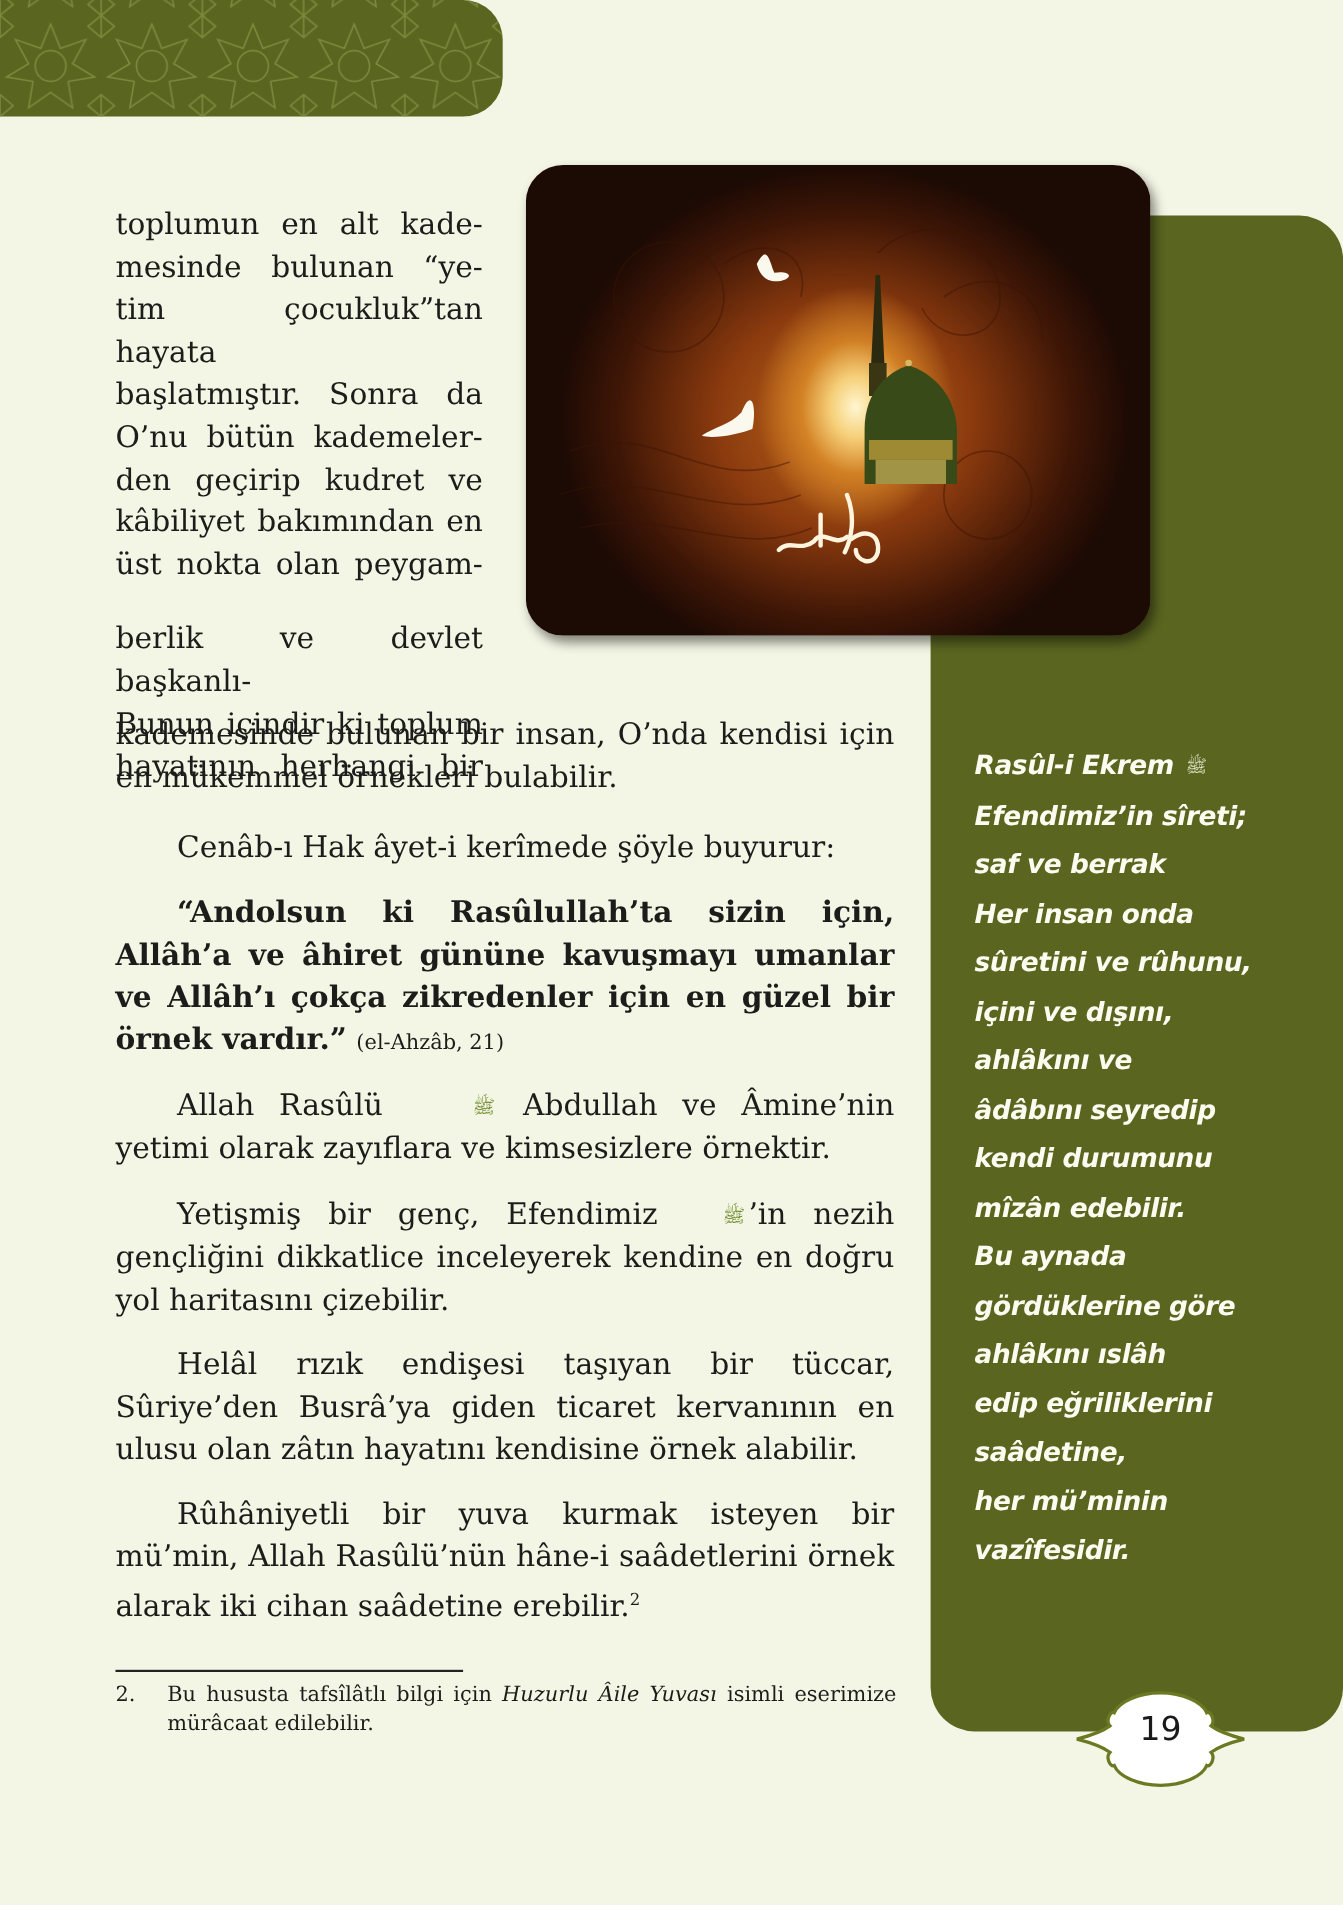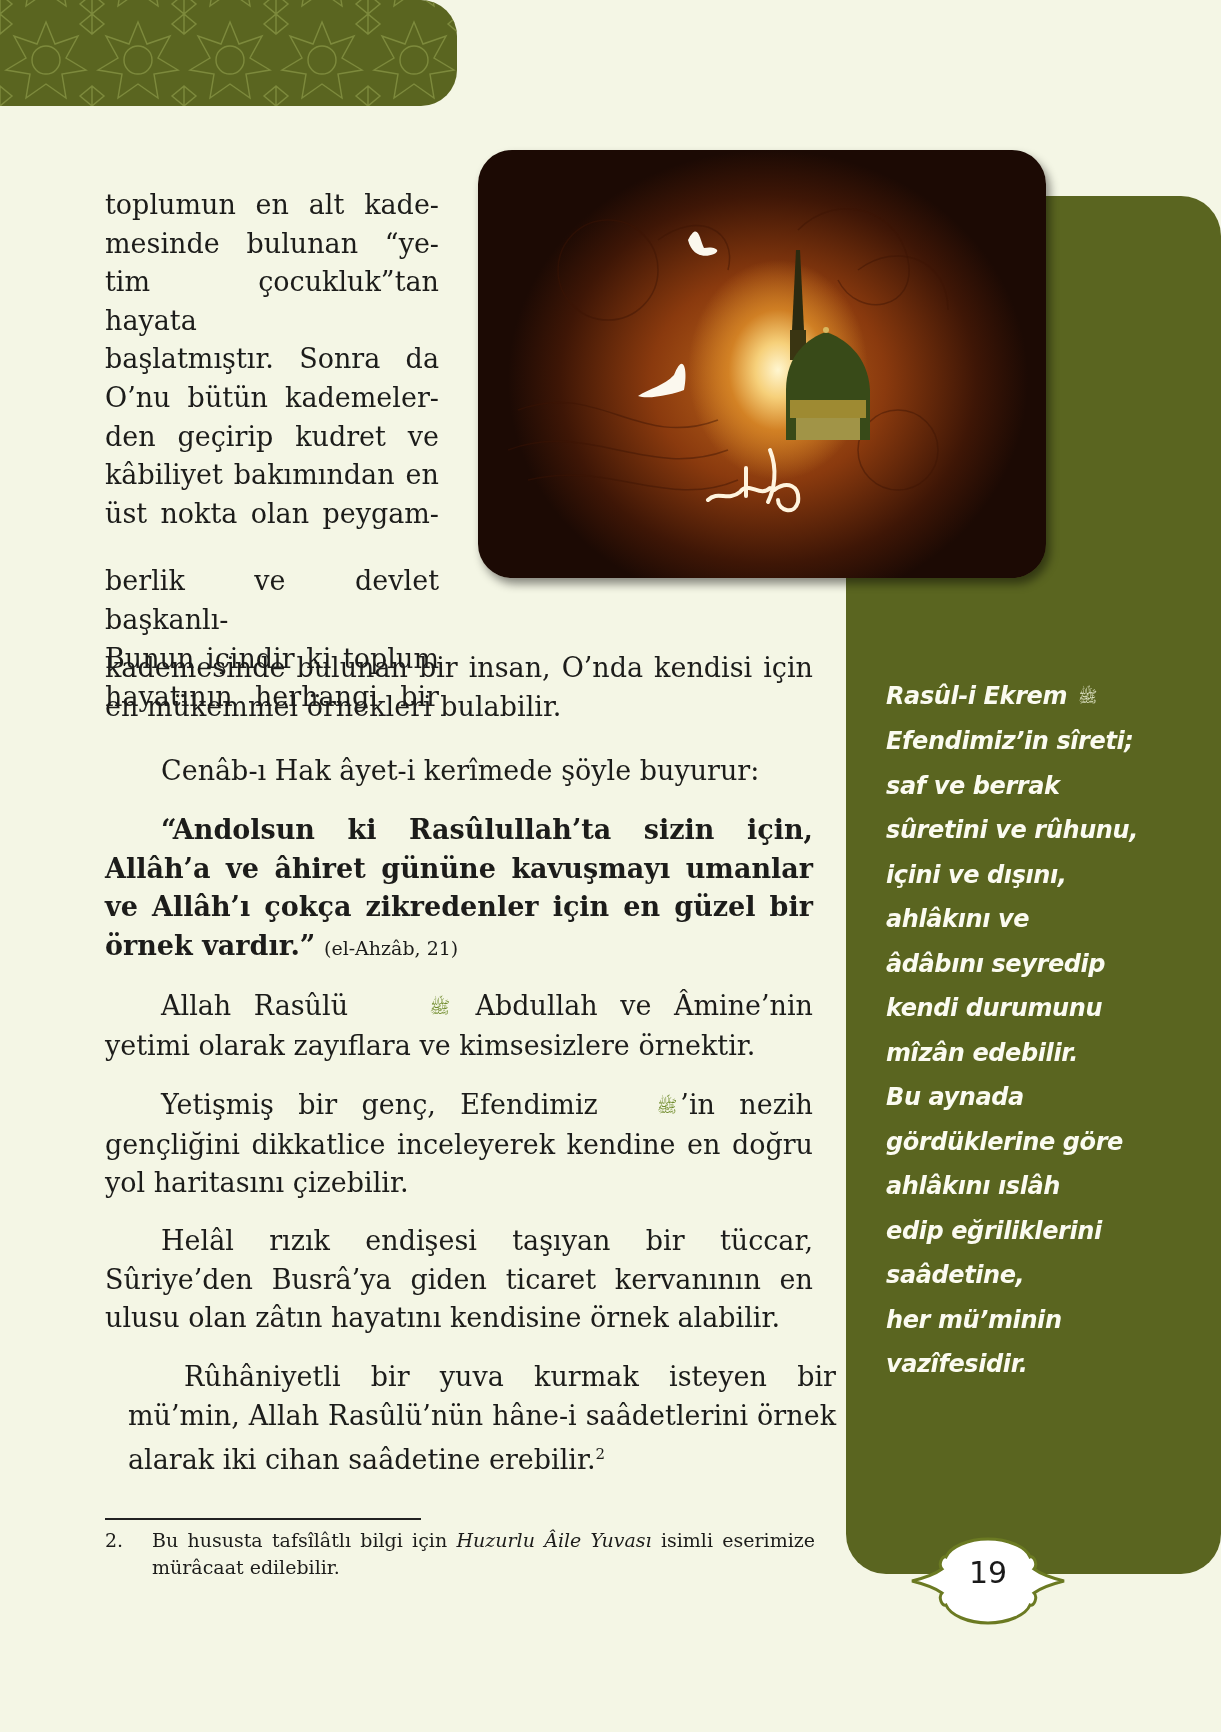--- a/index.html
+++ b/index.html
@@ -58,21 +58,21 @@
     .sidebar-quote {
       position: absolute; left: 886px; top: 674px; width: 330px;
       font-family: "DejaVu Sans", "Liberation Sans", sans-serif;
       font-style: italic; font-weight: bold;
       font-size: 24px; line-height: 44.5px; color: #fbfbf0;
       letter-spacing: -0.4px;
     }
     .sidebar-quote .line { display: block; white-space: nowrap; }
     .sidebar-quote .salawat { color: #e8ecd0; font-style: normal; font-weight: normal; font-size: 16px; }
     .page-badge {
-      position: absolute; left: 908px; top: 1535px; width: 160px; height: 90px;
+      position: absolute; left: 975px; top: 1535px; width: 160px; height: 90px;
     }
     .page-number {
       position: absolute; left: 0; top: 20px; width: 160px; text-align: center;
       font-family: "DejaVu Sans", "Liberation Sans", sans-serif;
       font-size: 30px; color: #1a1a1a; font-weight: normal;
     }
   </style>
 </head>
 <body>
 
@@ -158,36 +158,37 @@
   <span class="salawat">ﷺ</span>
   <span>Abdullah ve Âmine’nin yetimi olarak zayıflara ve kimsesizlere örnektir.</span>
 </div>
 
 <div class="body-text para" style="top:1086px;">
   <span>Yetişmiş bir genç, Efendimiz</span><span class="salawat">ﷺ</span><span>’in nezih gençliğini dikkatlice inceleyerek kendine en doğru yol haritasını çizebilir.</span>
 </div>
 
 <div class="body-text para" style="top:1222px;">Helâl rızık endişesi taşıyan bir tüccar, Sûriye’den Busrâ’ya giden ticaret kervanının en ulusu olan zâtın hayatını kendisine örnek alabilir.</div>
 
-<div class="body-text para" style="top:1358px;margin-left:23px;">
+<div class="body-text para" style="top:1358px;">
   <span>Rûhâniyetli bir yuva kurmak isteyen bir mü’min, Allah Rasûlü’nün hâne-i saâdetlerini örnek alarak iki cihan saâdetine erebilir.</span><sup style="font-size:15px;">2</sup>
 </div>
 
 <div class="footnote-rule"></div>
 <div class="footnote">
   <span class="num">2.</span>
   <span class="txt">
     <span>Bu hususta tafsîlâtlı bilgi için </span><i>Huzurlu Âile Yuvası</i><span> isimli eserimize mürâcaat edilebilir.</span>
   </span>
 </div>
 
 <div class="sidebar-quote">
   <span class="line"><span>Rasûl-i Ekrem</span> <span class="salawat">ﷺ</span></span>
   <span class="line">Efendimiz’in sîreti;</span>
   <span class="line">saf ve berrak</span>
+  <span class="line">Her insan onda</span>
   <span class="line">sûretini ve rûhunu,</span>
   <span class="line">içini ve dışını,</span>
   <span class="line">ahlâkını ve</span>
   <span class="line">âdâbını seyredip</span>
   <span class="line">kendi durumunu</span>
   <span class="line">mîzân edebilir.</span>
   <span class="line">Bu aynada</span>
   <span class="line">gördüklerine göre</span>
   <span class="line">ahlâkını ıslâh</span>
   <span class="line">edip eğriliklerini</span>

